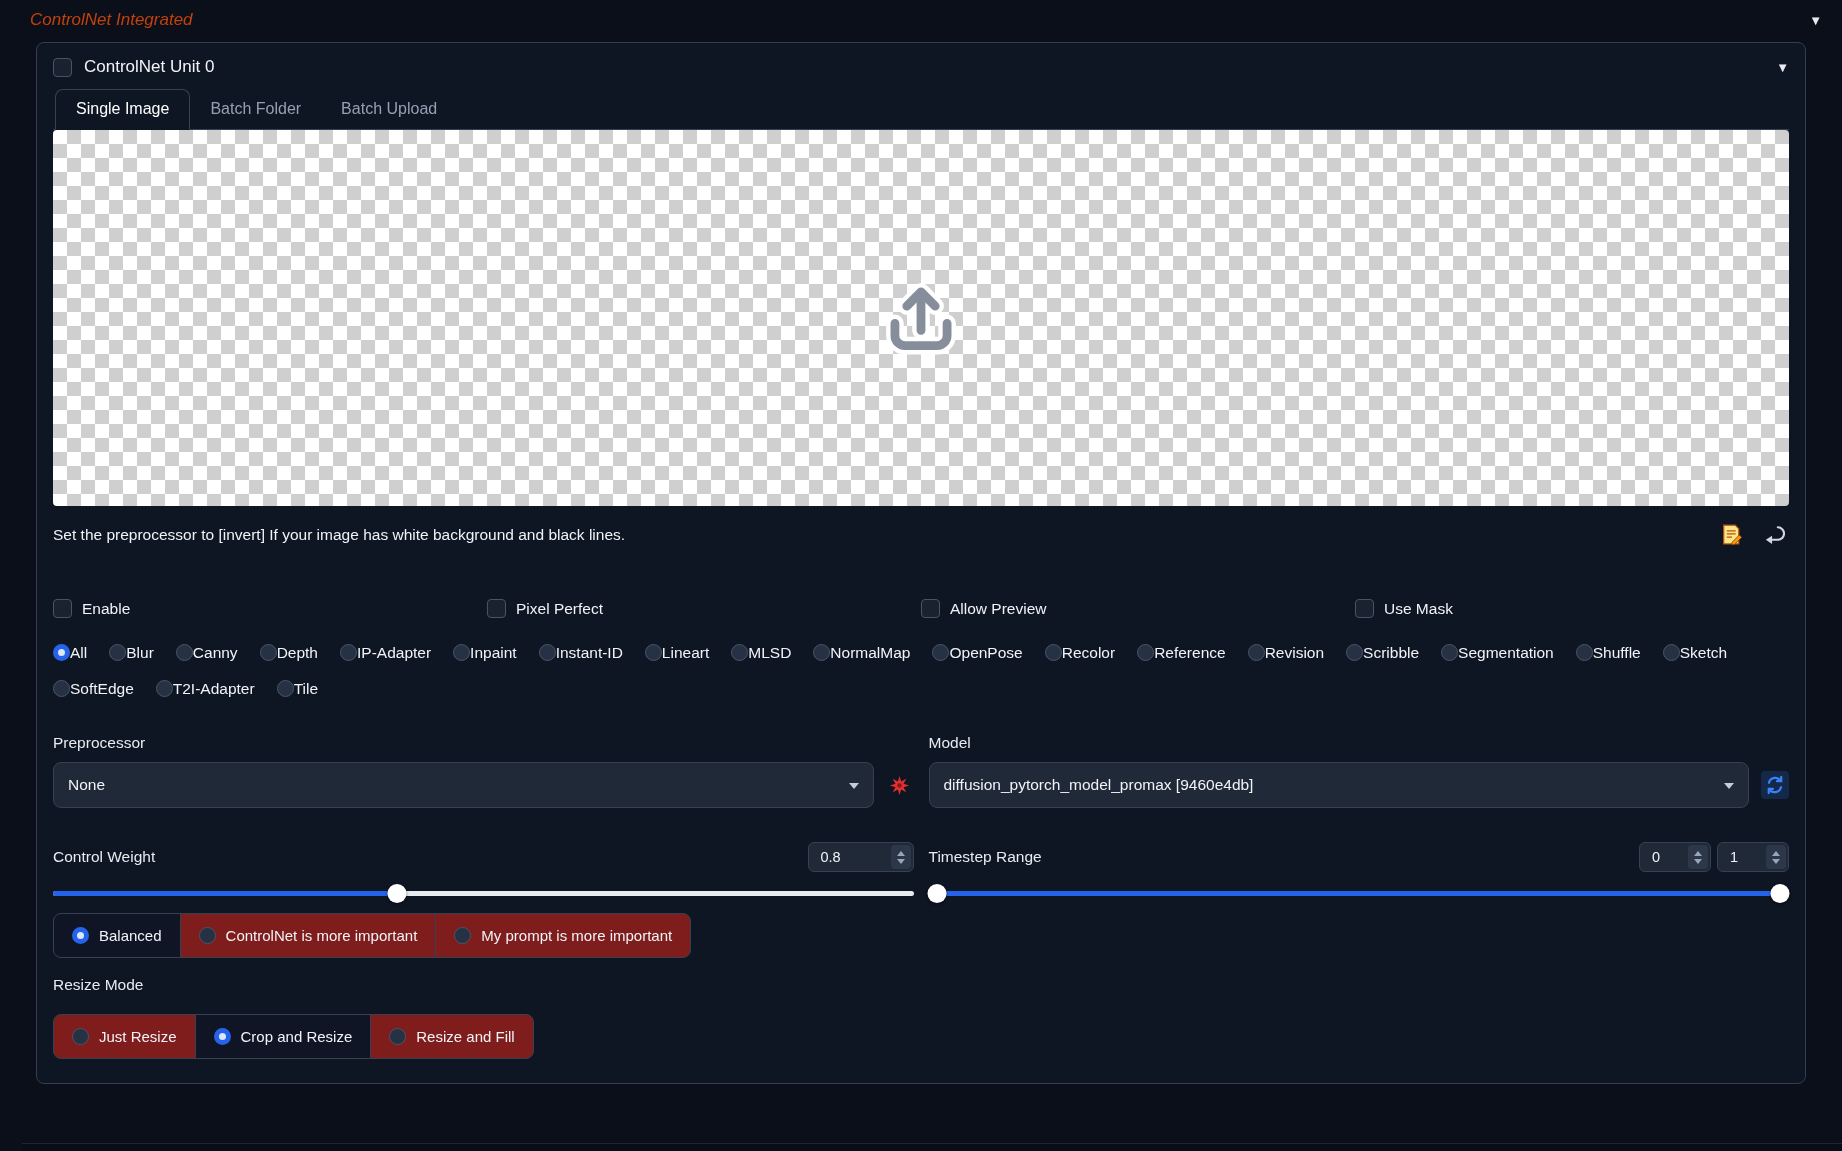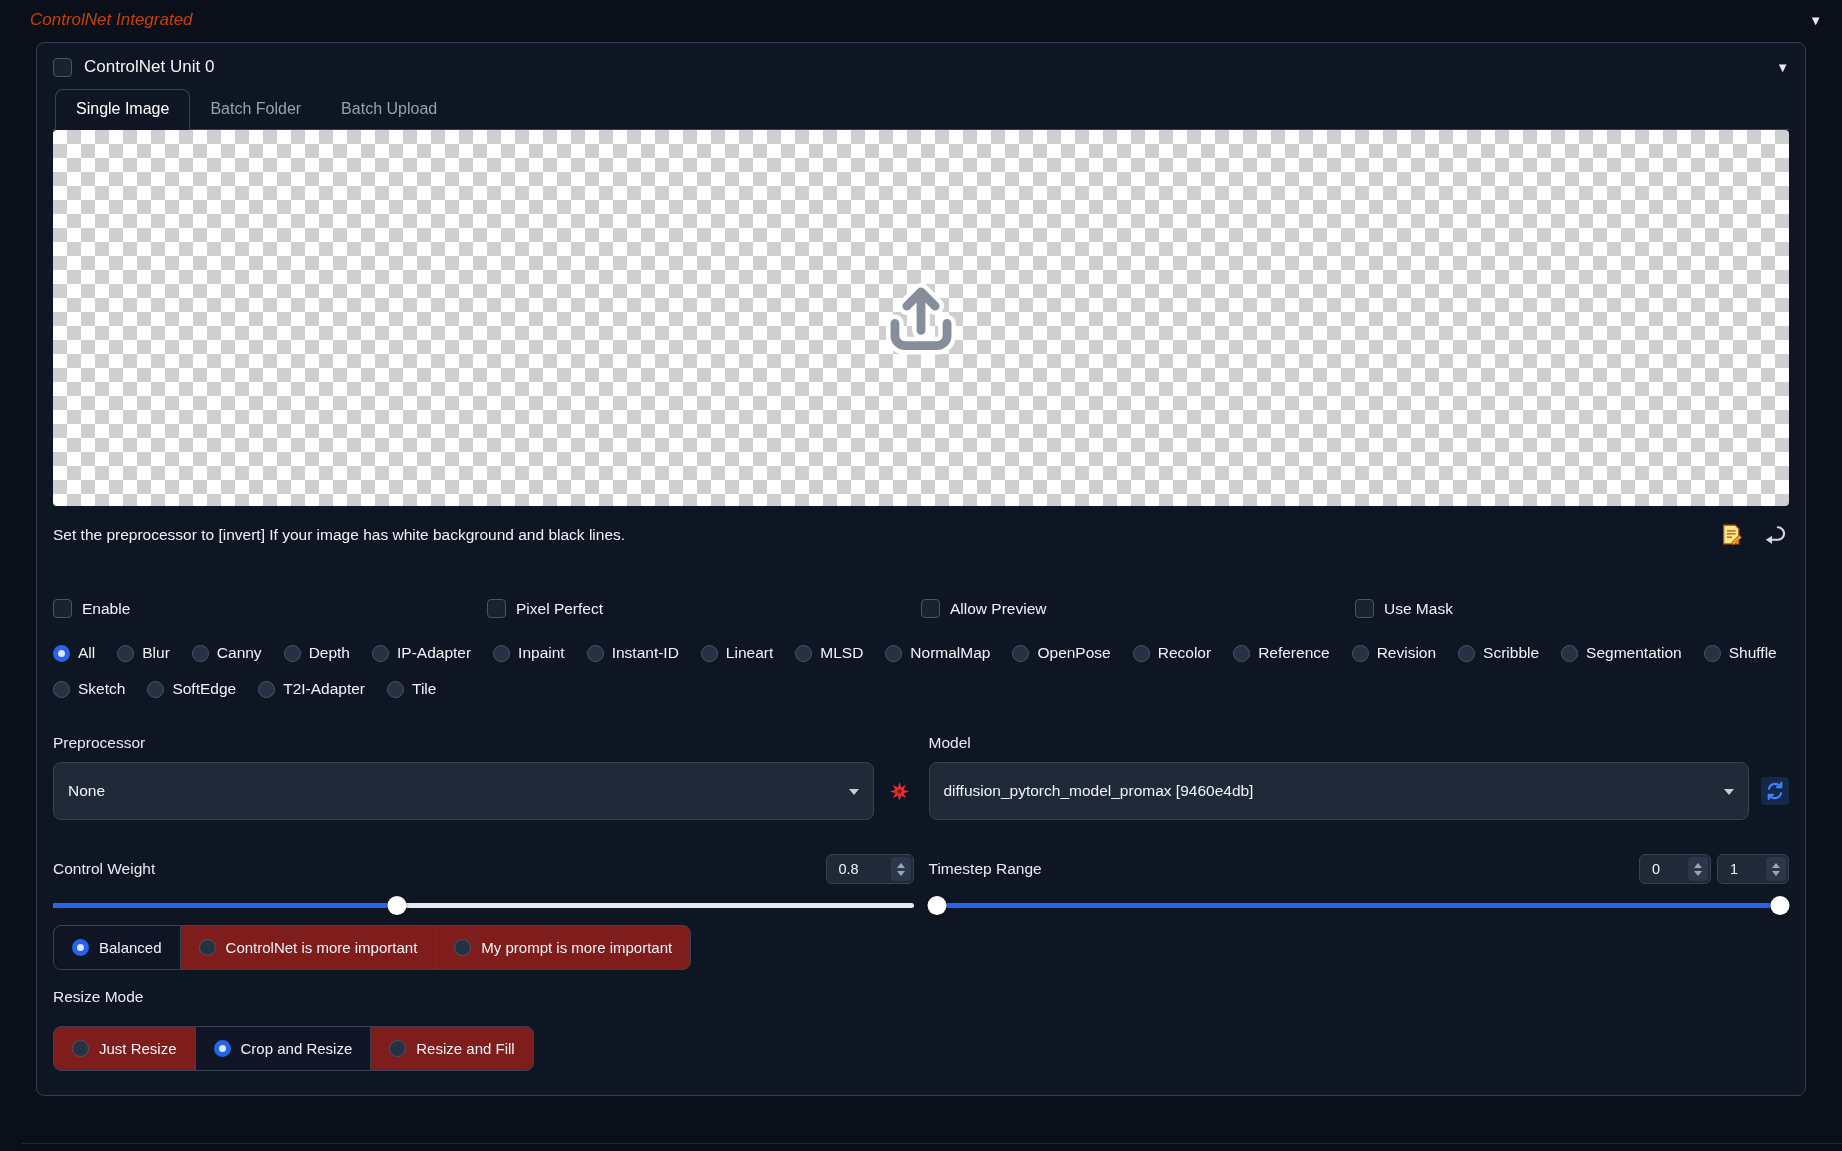--- a/index.html
+++ b/index.html
@@ -36,50 +36,50 @@
   
   .note-row { display:flex; align-items:center; margin-top:16px; }
   .note-text { font-size:15.5px; color:#f1f3f7; }
   .note-icons { margin-left:auto; display:flex; align-items:center; gap:18px; padding-right:4px; }
   .mini-btn { display:flex; align-items:center; justify-content:center; cursor:pointer; }
   
   .options-row { display:flex; margin-top:52px; }
   .cb-item { flex:1; display:flex; align-items:center; gap:10px; font-size:15.5px; cursor:pointer; }
   
   .control-types { display:flex; flex-wrap:wrap; column-gap:22px; row-gap:18px; margin-top:26px; }
-  .radio-item { display:flex; align-items:flex-end; gap:8px; font-size:15.5px; cursor:pointer; }
+  .radio-item { display:flex; align-items:flex-start; font-size:15.5px; cursor:pointer; }
   .radio { width:17px; height:17px; border-radius:50%; background:#273144;
     border:1px solid #4a5568; flex:0 0 auto; }
   .radio-item.selected .radio, .seg.selected .radio {
     background:#dbe7ff; border:5px solid #2563eb; }
   
   .row-2col { display:flex; gap:15px; margin-top:36px; }
   .col { flex:1; min-width:0; }
   .field-label { font-size:15.5px; color:#e9ebf1; margin-bottom:10px; }
   .dd-row { display:flex; align-items:center; gap:12px; }
-  .dropdown { flex:1; height:58px; background:#1f2937; border:1px solid #374151;
+  .dropdown { flex:1; height:46px; background:#1f2937; border:1px solid #374151;
     border-radius:8px; display:flex; align-items:center; padding:0 14px;
     font-size:15.5px; cursor:pointer; }
   .dd-caret { margin-left:auto; width:0; height:0; border:5px solid transparent;
     border-top:6px solid #c6cdd8; margin-top:6px; }
   .icon-btn { width:28px; height:28px; display:flex; align-items:center;
     justify-content:center; cursor:pointer; border-radius:4px; }
   .refresh-bg { background:#14284a; }
   
   .num-header { display:flex; align-items:center; margin-top:34px; }
   .num-header .field-label { margin-bottom:0; }
   .num-pair { margin-left:auto; display:flex; gap:6px; }
   .num-input { display:flex; align-items:stretch; background:#1f2937;
     border:1px solid #374151; border-radius:6px; height:30px; padding:2px; cursor:text; }
   .num-val { display:flex; align-items:center; padding:0 8px 0 10px; font-size:14.5px; }
   .stepper { width:20px; background:#2c374a; border-radius:4px; display:flex;
     flex-direction:column; align-items:center; justify-content:center; gap:3px; cursor:pointer; }
   .step-up { width:0; height:0; border:4px solid transparent; border-bottom:5px solid #9aa5b8; }
   .step-down { width:0; height:0; border:4px solid transparent; border-top:5px solid #9aa5b8; }
-  .w-88 { width:88px; } .w-72 { width:72px; }
+  .w-88 { width:106px; } .w-72 { width:72px; }
   
   .slider { position:relative; height:19px; margin-top:12px; cursor:pointer; }
   .slider .track { position:absolute; left:0; right:0; top:7px; height:5px;
     border-radius:3px; background:#e7eaef; }
   .slider .fill { position:absolute; top:7px; height:5px; border-radius:3px; background:#2563eb; }
   .slider .handle { position:absolute; top:0; width:19px; height:19px; border-radius:50%;
     background:#ffffff; box-shadow:0 1px 3px rgba(0,0,0,.55); transform:translateX(-50%); cursor:grab; }
   
   .seg-label-row { margin-top:34px; }
   .seg-group { display:inline-flex; background:#7f1d1d; border:1px solid #374151;

